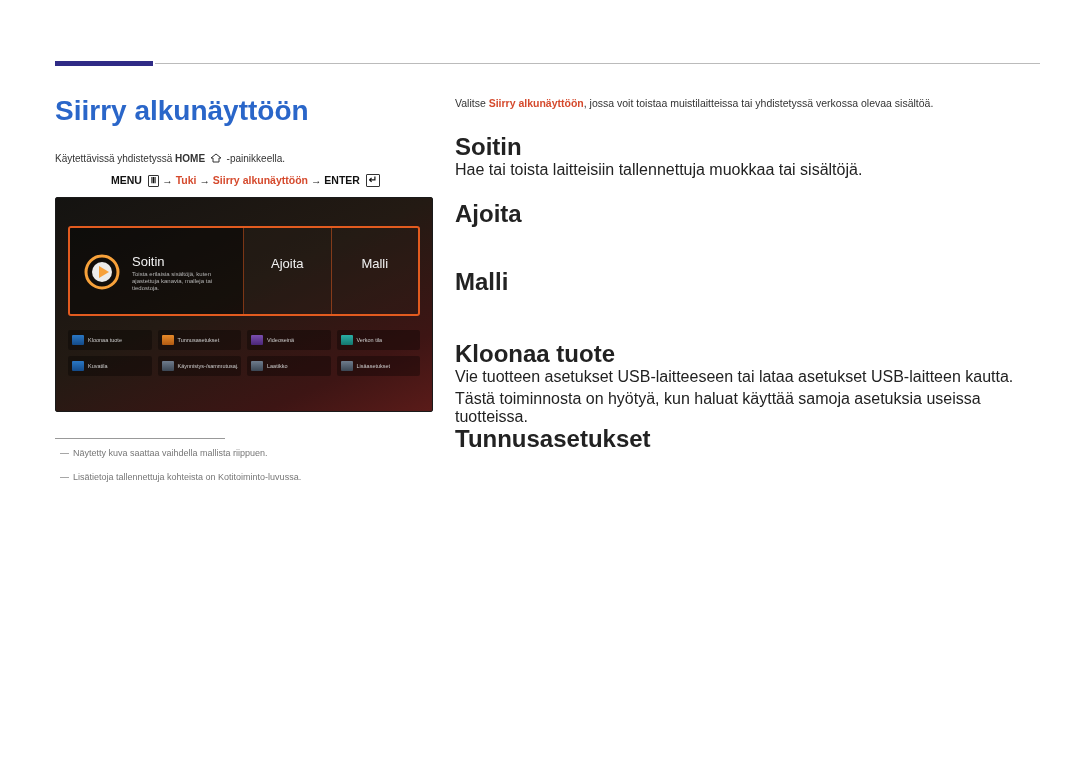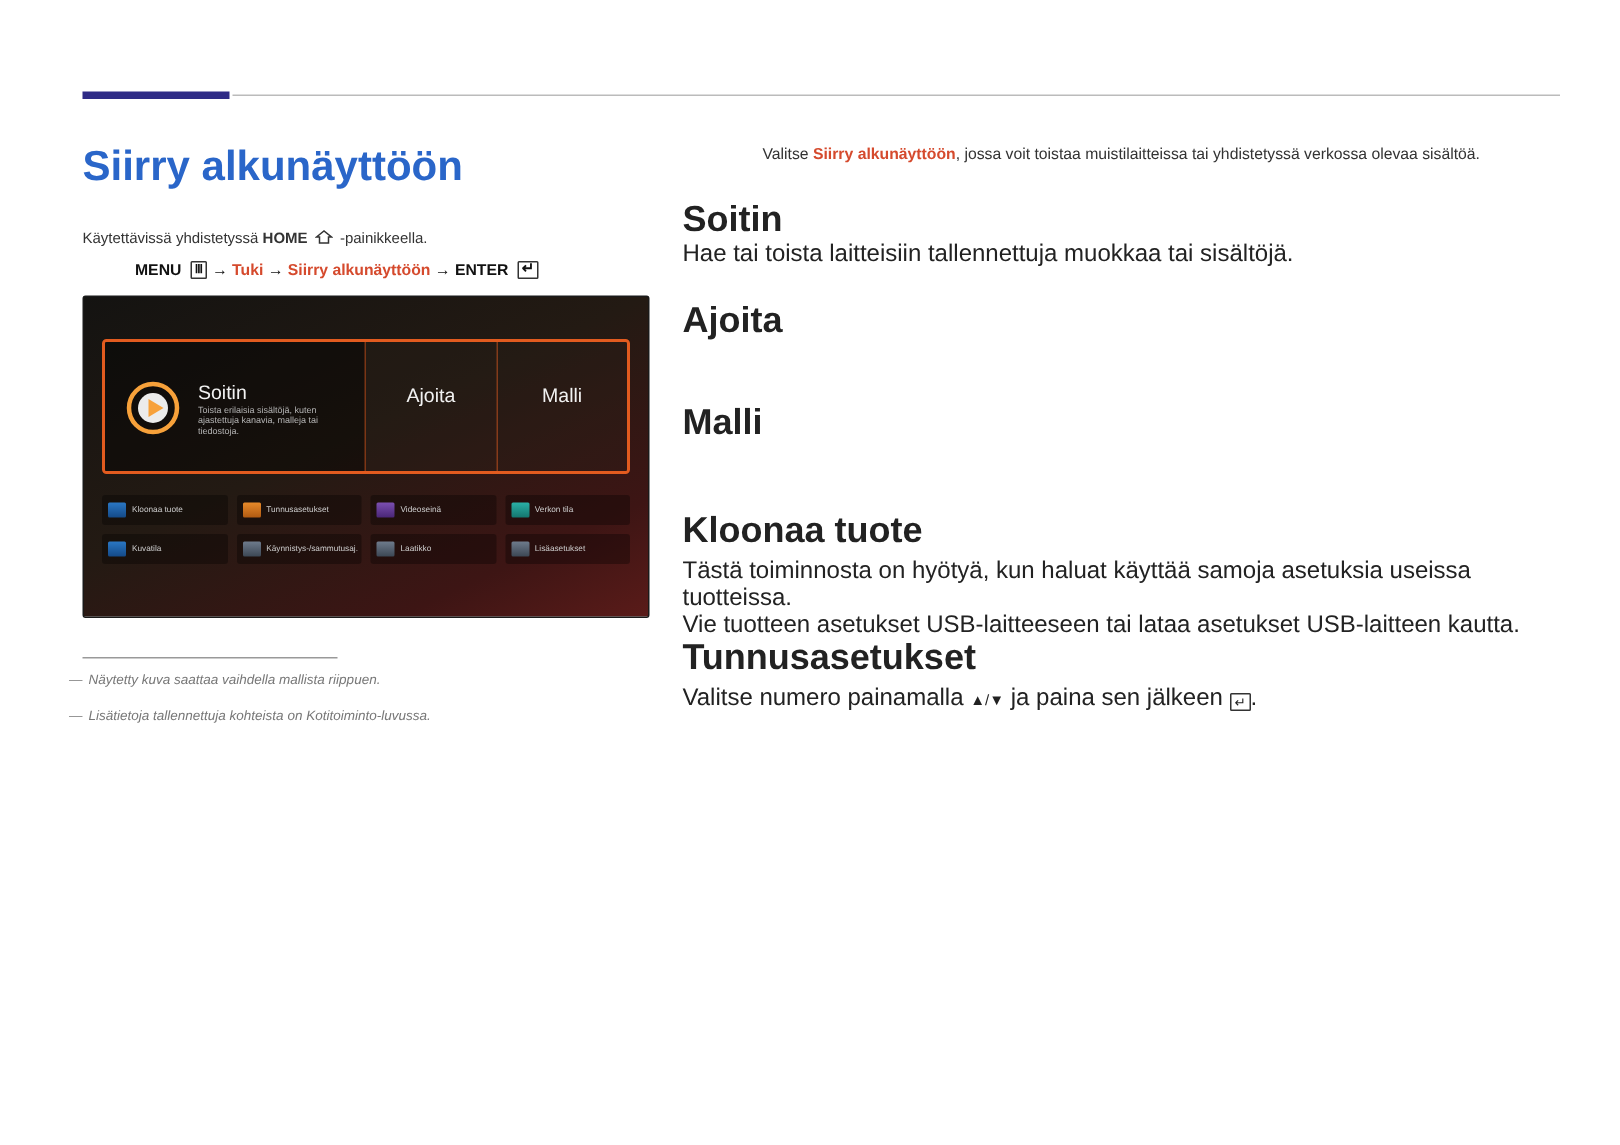--- a/index.html
+++ b/index.html
@@ -43,21 +43,21 @@
     color: #333;
   }
   .intro-line .bold { font-weight: 700; margin-top: 44px; }
   .home-icon {
     display: inline-block;
     vertical-align: -1px;
     margin: 0 2px;
   }
   .menu-path {
     position: absolute;
-    left: 42px;
+    left: 63px;
     top: 174px;
     font-size: 10.5px;
     font-weight: 700;
     color: #111;
     padding-left: 48px;
   }
   .menu-path .red { color: #d54a2d; }
   .menu-path .arrow { font-weight: 700; }
   .menu-path .menu-badge, .menu-path .enter-badge {
     display: inline-block;
@@ -165,37 +165,36 @@
   hr.note-sep {
     position: absolute;
     left: 55px;
     top: 438px;
     width: 170px;
     border: none;
     border-top: 1px solid #999;
   }
   .note {
     position: absolute;
-    left: 46px;
+    left: 60px;
     font-size: 9px;
     color: #777;
-    font-style: italic;
   }
   .note .dash { color: #777; margin-right: 4px; }
   .note.n1 { top: 448px; }
   .note.n2 { top: 472px; }
 
   .sec1 { top: 133px; }
   .sec2 { top: 200px; }
   .sec3 { top: 268px; }
   .sec4 { top: 340px; }
   .sec5 { top: 425px; }
 
   .rc-group { position: absolute; left: 455px; right: 40px; }
-  .intro-abs { position: absolute; top: 97px; left: 455px; right: 40px; font-size: 10.5px; color: #333; text-align: center; }
+  .intro-abs { position: absolute; top: 97px; left: 455px; right: 40px; font-size: 10.5px; color: #333; }
   .intro-abs .hl { color: #d54a2d; font-weight: 700; }
 
   .enter-inline {
     display: inline-block;
     width: 14px;
     height: 12px;
     border: 1px solid #333;
     border-radius: 1px;
     font-size: 9px;
     line-height: 10px;
@@ -313,22 +312,19 @@
 <div class="rc-group sec2">
   <h2>Ajoita</h2>
 </div>
 
 <div class="rc-group sec3">
   <h2>Malli</h2>
 </div>
 
 <div class="rc-group sec4">
   <h2>Kloonaa tuote</h2>
+  <p class="par">Vie tuotteen asetukset USB-laitteeseen tai lataa asetukset USB-laitteen kautta.</p>
   <p class="par" style="margin-top:4px">Tästä toiminnosta on hyötyä, kun haluat käyttää samoja asetuksia useissa tuotteissa.</p>
-  <p class="par">Vie tuotteen asetukset USB-laitteeseen tai lataa asetukset USB-laitteen kautta.</p>
 </div>
 
 <div class="rc-group sec5">
   <h2>Tunnusasetukset</h2>
-  <p class="par" style="margin-top:4px">
-    <span>Valitse numero painamalla </span><span class="updown">▲/▼</span><span> ja paina sen jälkeen </span><span class="enter-inline">↵</span><span>.</span>
-  </p>
 </div>
 
 </body></html>

